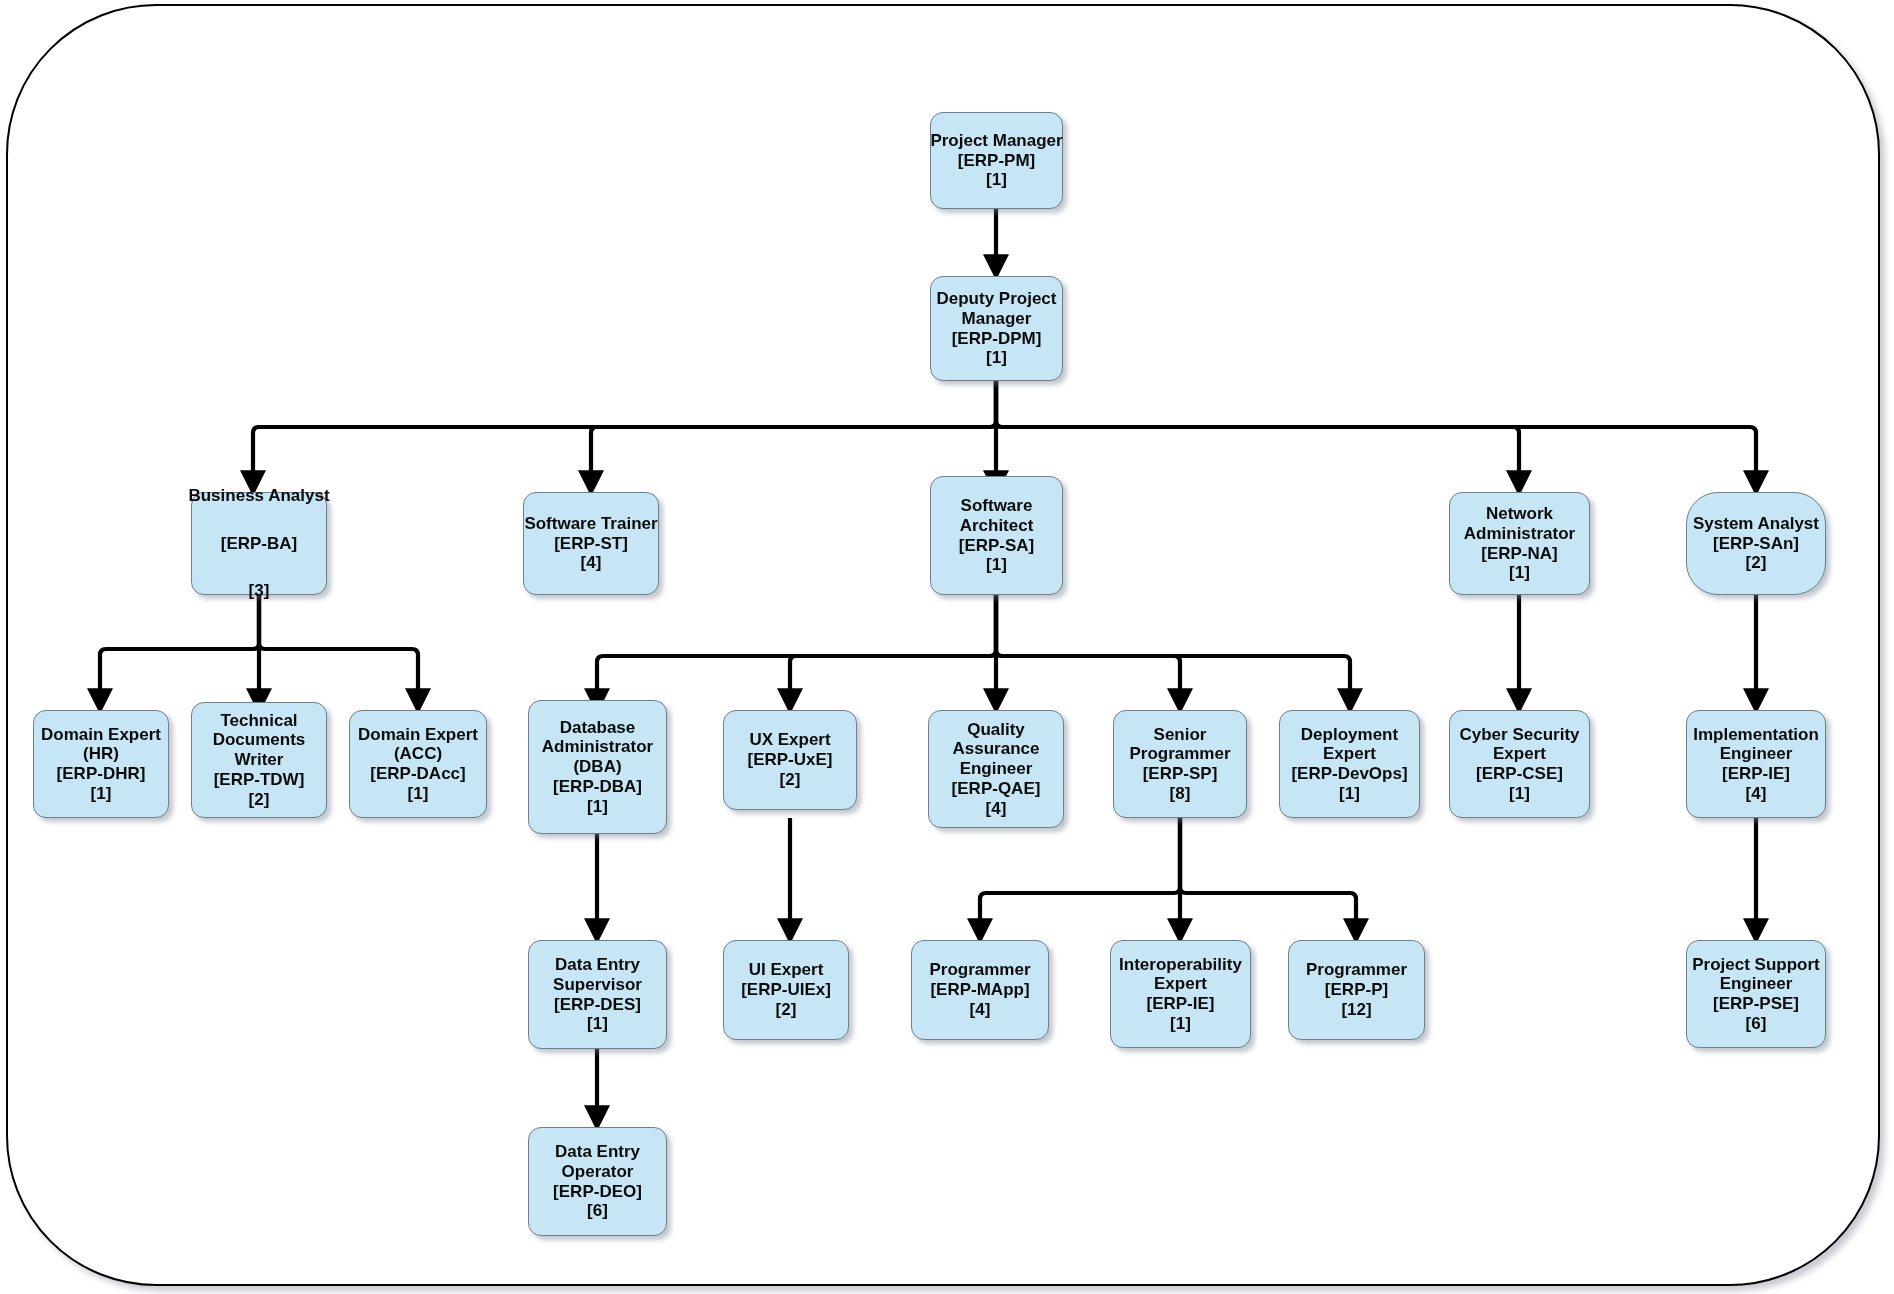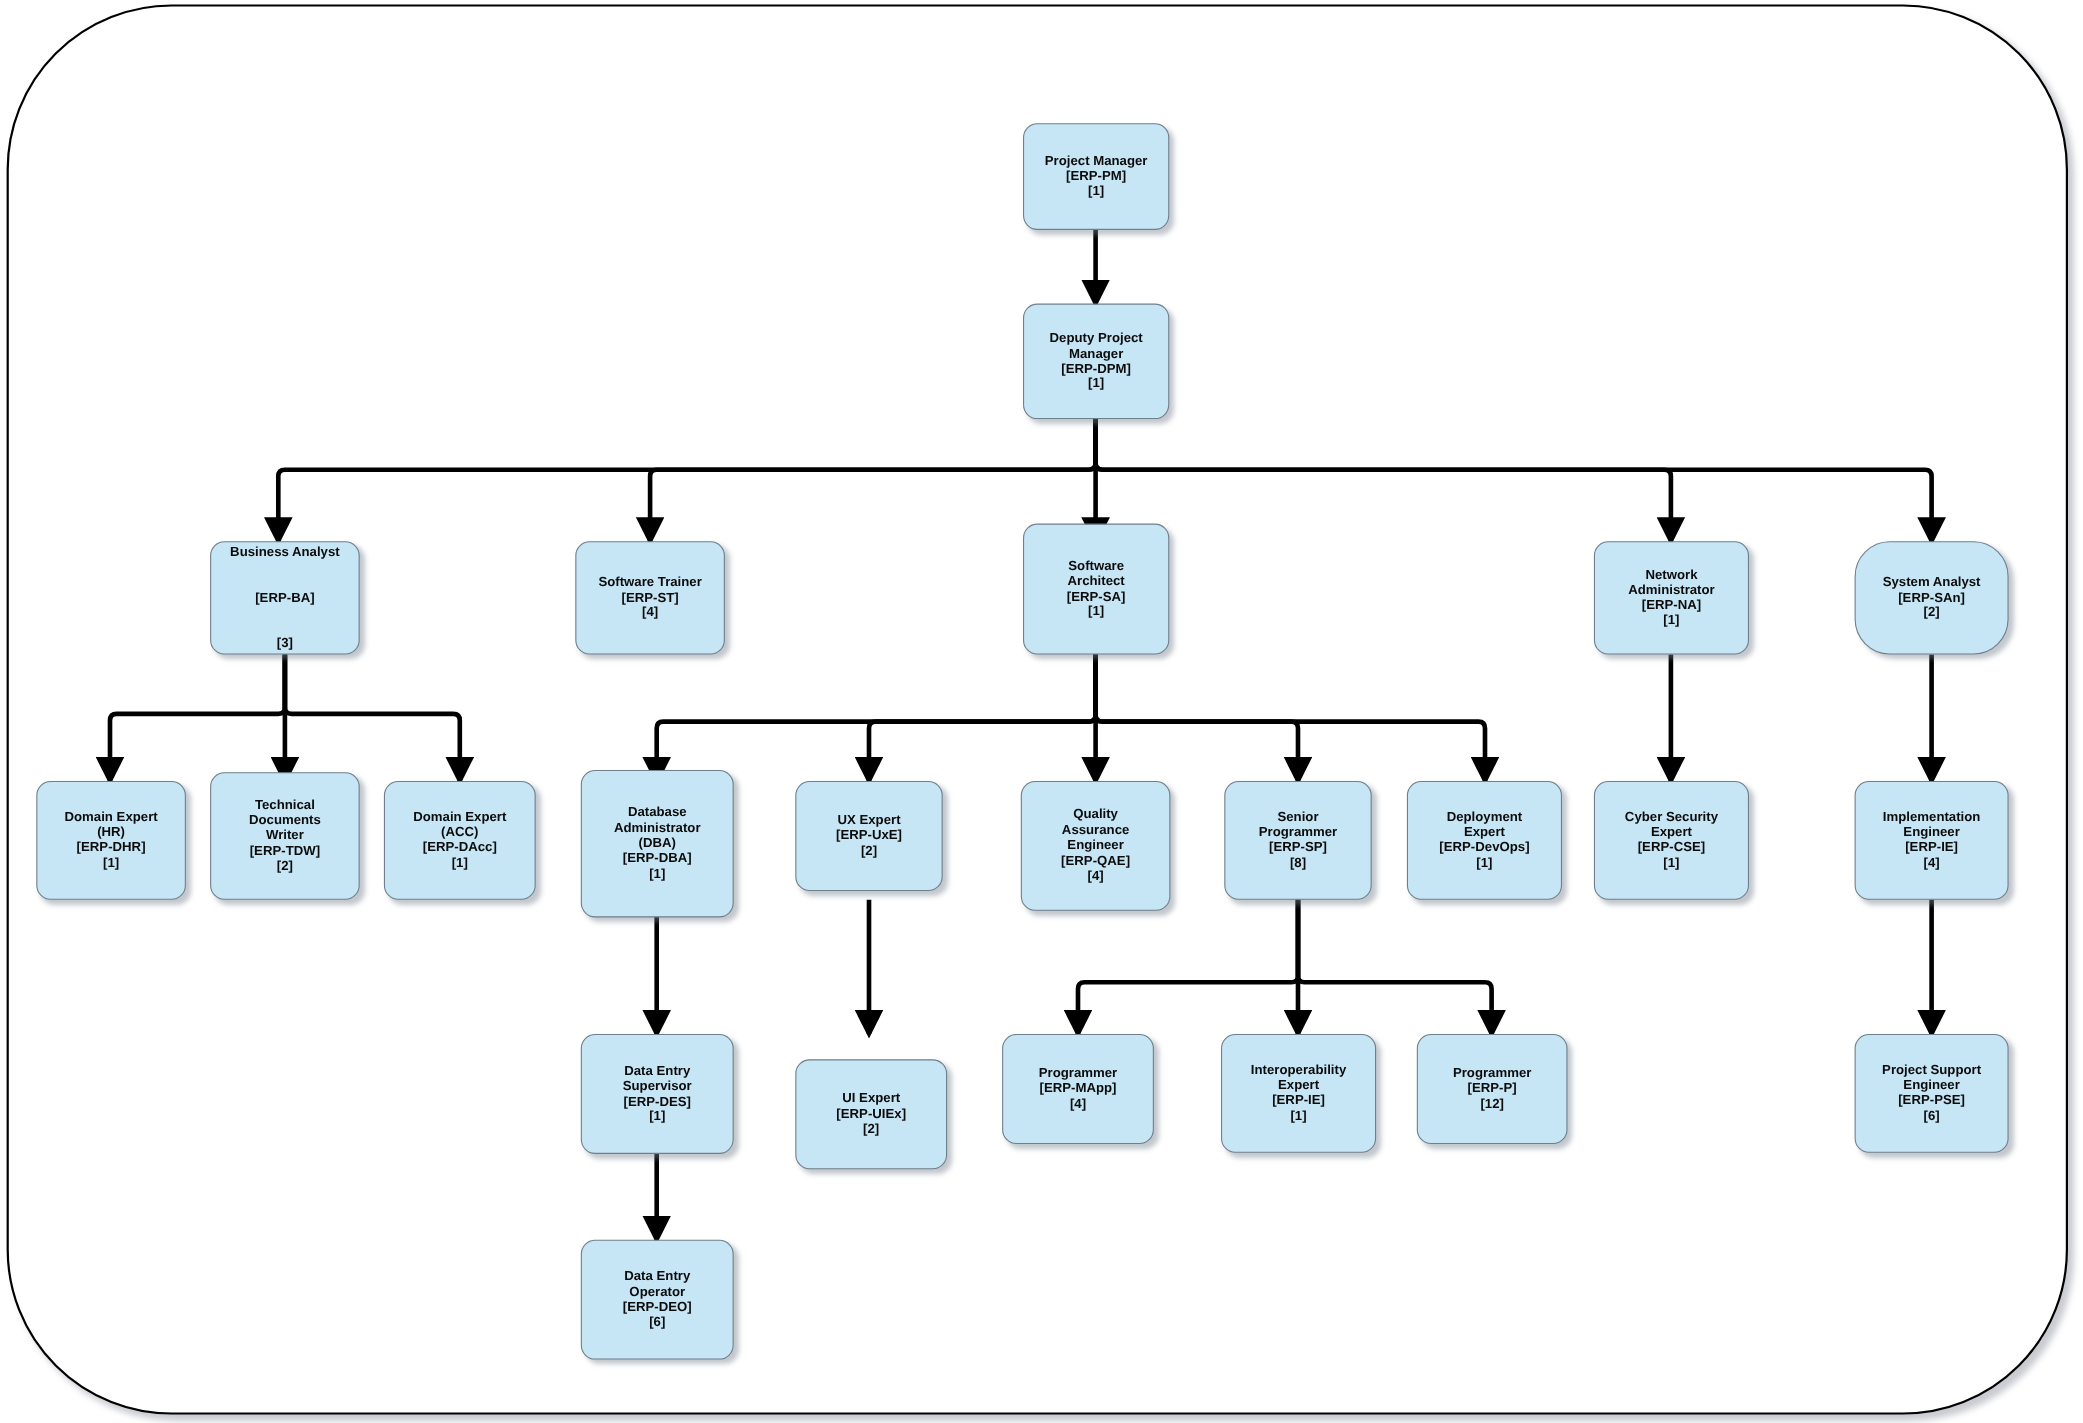--- a/index.html
+++ b/index.html
@@ -65,21 +65,21 @@
     border: 1.4px solid #6f7f8c;
     border-radius: 13px;
     box-shadow: 4px 4px 5px rgba(120,130,145,0.45);
     display: flex;
     flex-direction: column;
     align-items: center;
     justify-content: center;
     box-sizing: border-box;
     text-align: center;
     color: #0b0b0b;
-    font-size: 12px;
+    font-size: 17px;
     line-height: 1.16;
     font-weight: bold;
     padding: 2px 4px;
     z-index: 3;
   }
   .node .ln {
     display: block;
     white-space: nowrap;
   }
 </style>
@@ -252,21 +252,21 @@
     <span class="ln">[4]</span>
   </div>
 
   <div class="node" style="left:528px; top:940px; width:139px; height:109px;">
     <span class="ln">Data Entry</span>
     <span class="ln">Supervisor</span>
     <span class="ln">[ERP-DES]</span>
     <span class="ln">[1]</span>
   </div>
 
-  <div class="node" style="left:723px; top:940px; width:138px; height:100px;margin-top:23px;">
+  <div class="node" style="left:723px; top:940px; width:126px; height:100px;">
     <span class="ln">UI Expert</span>
     <span class="ln">[ERP-UIEx]</span>
     <span class="ln">[2]</span>
   </div>
 
   <div class="node" style="left:911px; top:940px; width:138px; height:100px;">
     <span class="ln">Programmer</span>
     <span class="ln">[ERP-MApp]</span>
     <span class="ln">[4]</span>
   </div>

